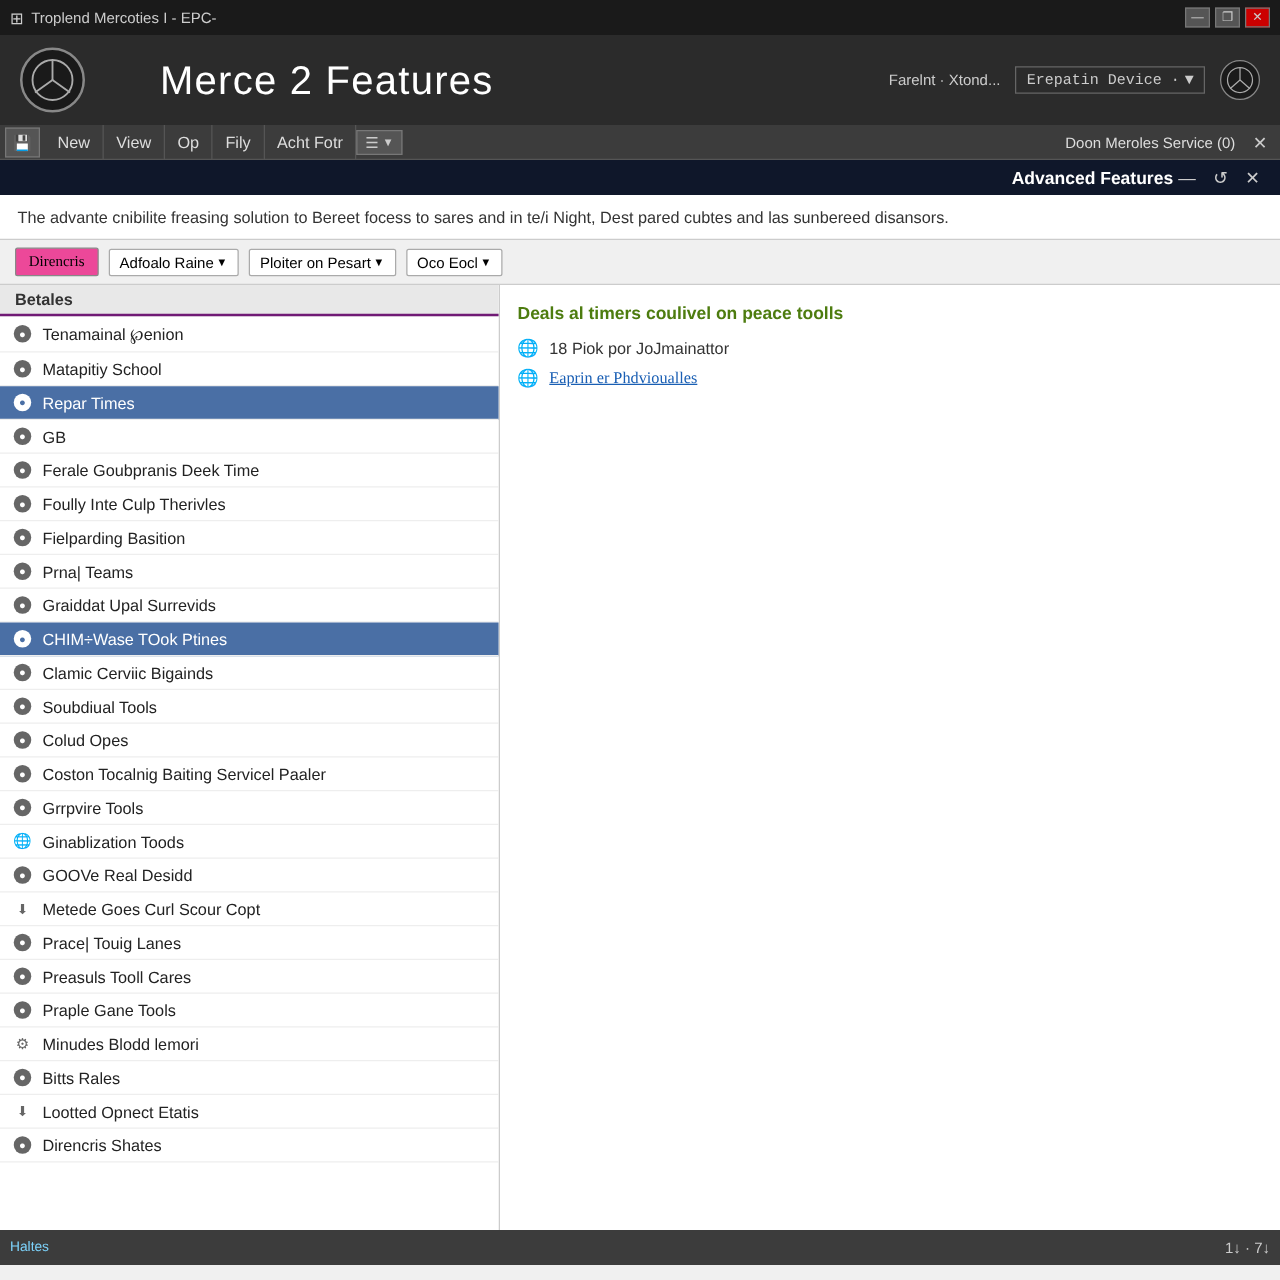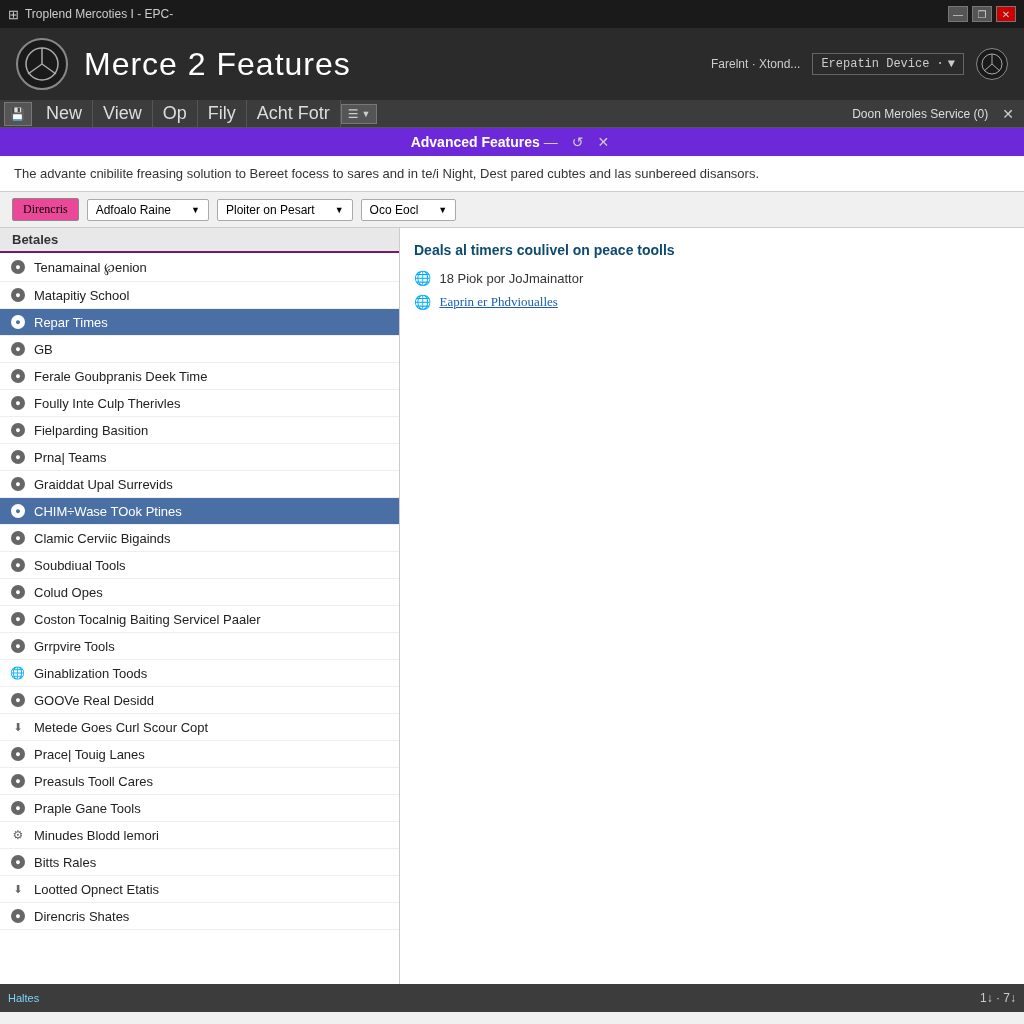--- a/index.html
+++ b/index.html
@@ -46,20 +46,21 @@
       color: #fff;
       font-size: 22px;
       font-weight: bold;
       background: #1a1a1a;
     }
     .app-title {
       color: #fff;
       font-size: 32px;
       font-weight: 300;
       letter-spacing: 1px;
+      margin-left: 44px;
     }
     .header-right {
       margin-left: auto;
       display: flex;
       align-items: center;
       gap: 12px;
       color: #ccc;
       font-size: 12px;
     }
     .header-device-btn {
@@ -98,21 +99,21 @@
       color: #fff;
       display: flex; align-items: center; justify-content: center;
       cursor: pointer;
       font-size: 12px;
       margin-right: 4px;
     }
     .menu-item {
       color: #ddd;
       padding: 3px 10px;
       cursor: pointer;
-      font-size: 18px;
+      font-size: 13px;
       border-right: 1px solid #555;
       height: 28px;
       display: flex; align-items: center;
     }
     .menu-separator { flex: 1; }
     .menu-right {
       display: flex; align-items: center;
       color: #ddd;
       font-size: 12px;
       margin-right: 8px;
@@ -129,28 +130,28 @@
     }
     .menu-close-btn {
       color: #ccc;
       font-size: 14px;
       cursor: pointer;
       padding: 0 6px;
     }
 
     
     .section-header {
-      background: #6d28d9;
+      background: #0f172a;
       color: #fff;
       padding: 6px 12px;
       font-size: 14px;
       font-weight: bold;
       display: flex;
       align-items: center;
-      justify-content: center;
+      justify-content: flex-end;
     }
     .section-header-controls { display: flex; gap: 6px; }
     .section-ctrl-btn {
       background: transparent;
       border: none;
       color: #ccc;
       cursor: pointer;
       font-size: 14px;
       padding: 0 4px;
     }
@@ -186,21 +187,21 @@
       border-color: #888;
       font-family: Liberation Serif, serif;
     }
     .toolbar-dropdown {
       background: #fff;
       border: 1px solid #aaa;
       padding: 3px 8px;
       font-size: 12px;
       cursor: pointer;
       border-radius: 2px;
-      display: flex; align-items: center; gap: 20px;
+      display: flex; align-items: center; gap: 2px;
     }
     .chevron { font-size: 9px; }
 
     
     .main-content {
       display: flex;
       height: calc(1024px - 28px - 72px - 28px - 36px - 38px - 38px - 28px);
       background: #fff;
     }
 
@@ -251,21 +252,21 @@
     
     .right-panel {
       flex: 1;
       padding: 14px;
       overflow-y: auto;
       background: #fff;
     }
     .right-panel-title {
       font-size: 14px;
       font-weight: bold;
-      color: #0c4a6e;
+      color: #4d7c0f;
       margin-bottom: 12px;
     }
     .right-panel-item {
       display: flex;
       align-items: center;
       gap: 8px;
       margin-bottom: 8px;
       font-size: 13px;
     }
     .right-icon { font-size: 14px; }

